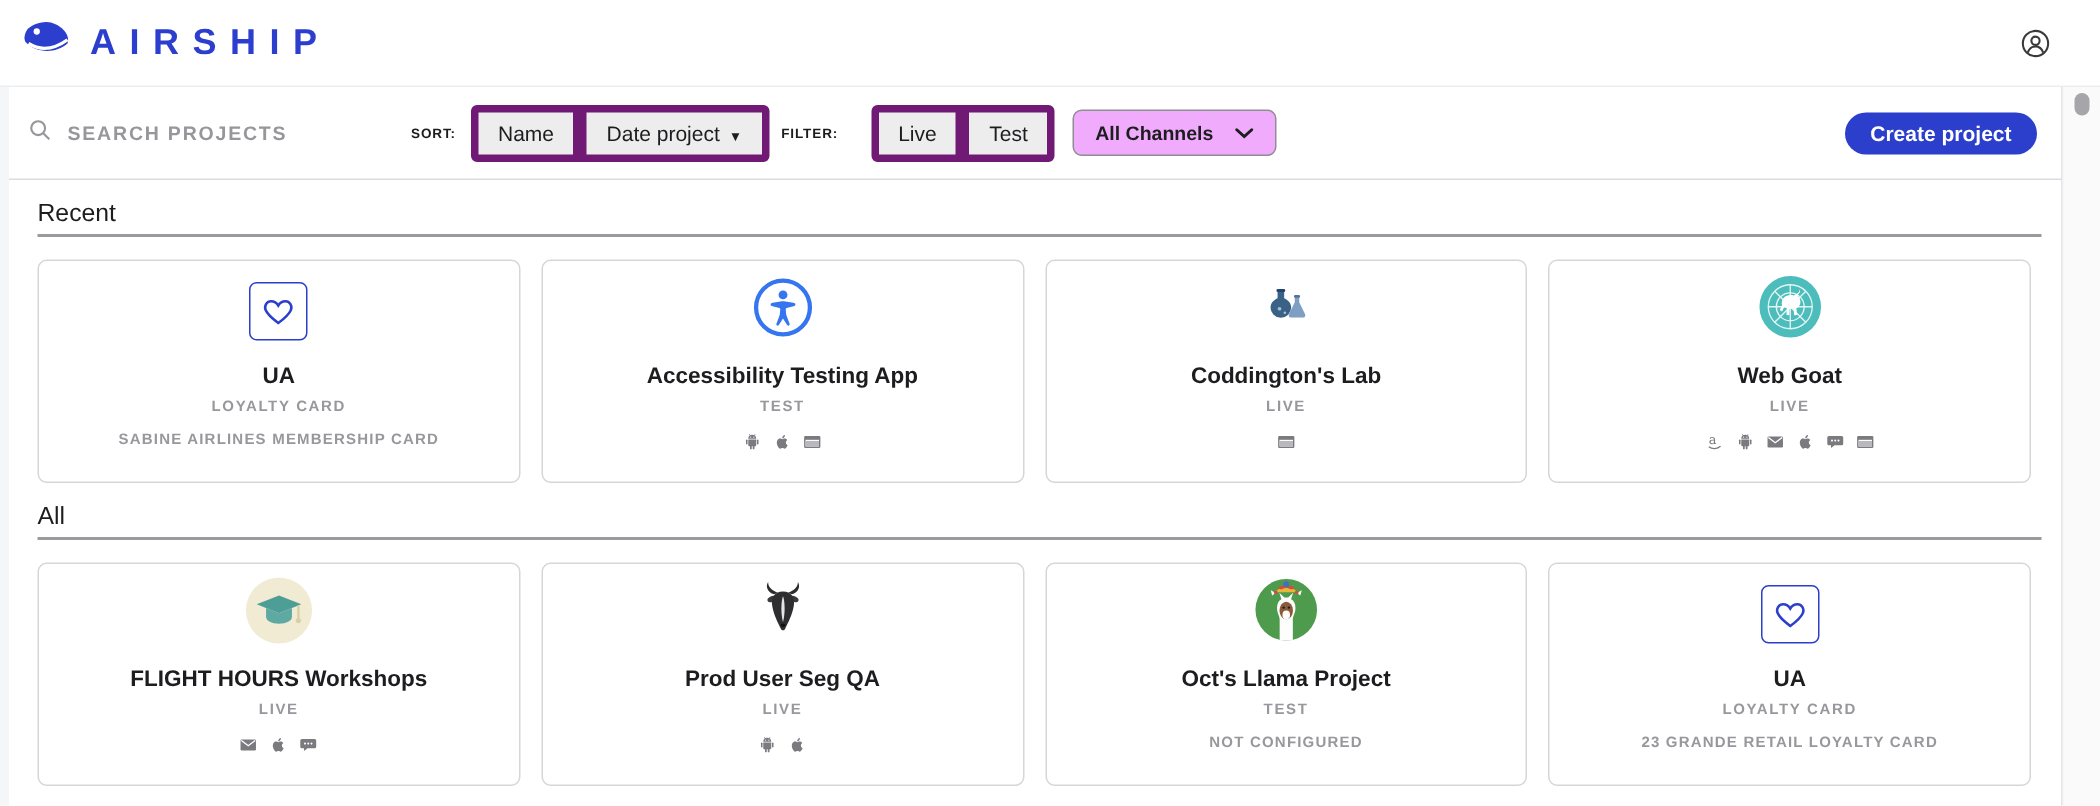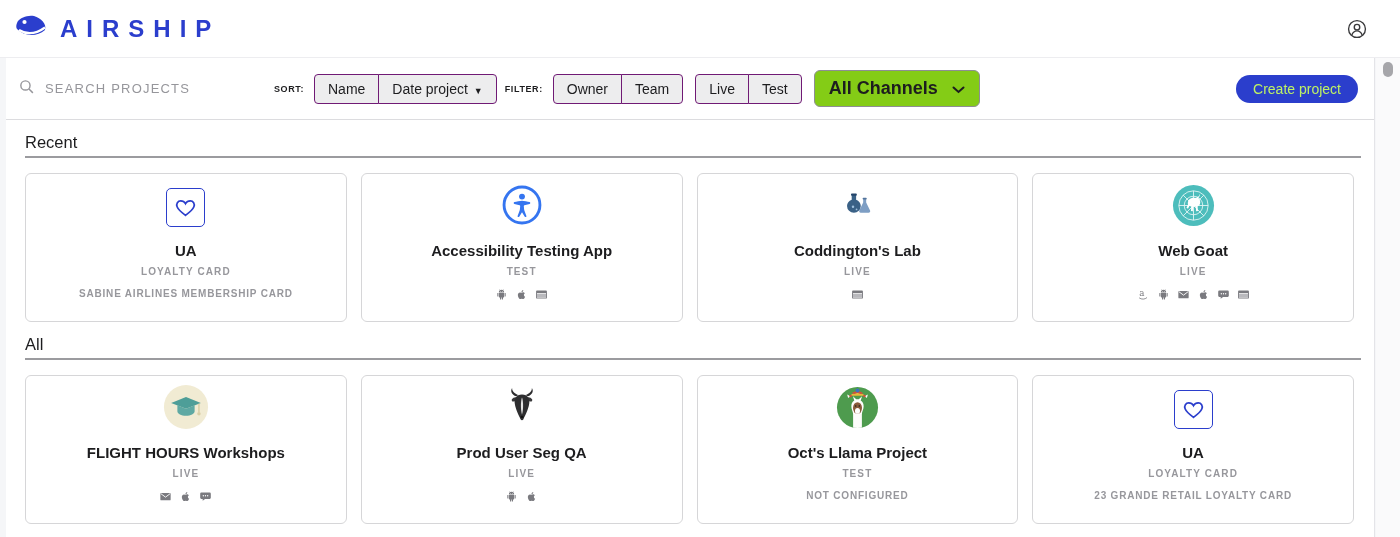--- a/index.html
+++ b/index.html
@@ -19,36 +19,36 @@
     border-right:1px solid #e4e4e8; }
   .scroll-track { position:absolute; top:58px; right:0; width:24px; height:479px; background:#fafafb; }
   .scroll-thumb { position:absolute; top:4px; left:7px; width:10px; height:15px;
     border-radius:6px; background:#a6a6aa; cursor:pointer; }
 
   
   .toolbar { height:62px; display:flex; align-items:center; padding:0 16px 0 12px;
     border-bottom:1px solid #dcdcdf; }
   .search-wrap { display:flex; align-items:center; gap:10px; width:248px; }
   .search-input { border:none; outline:none; font-size:13px; letter-spacing:1.2px; width:190px;
-    color:#3a3a3c; font-family:"Liberation Sans",sans-serif; }
+    color:#3a3a3c; font-family:"Liberation Sans",sans-serif;font-weight:bold; }
   .search-input::placeholder { color:#96969b; }
   .tb-label { font-size:9px; font-weight:700; letter-spacing:.6px; color:#1d1d1f; margin:0 10px 0 8px; }
   .btn-group { display:flex; }
-  .gbtn { background:#ededee; border:1px solid #701a75; color:#1d1d1f; font-size:14px;
+  .gbtn { background:#ededee; border:5px solid #701a75; color:#1d1d1f; font-size:14px;
     padding:6px 13px; cursor:pointer; font-family:"Liberation Sans",sans-serif; white-space:nowrap; }
   .gbtn + .gbtn { margin-left:-1px; }
   .gbtn:first-child { border-radius:4px 0 0 4px; }
   .gbtn:last-child { border-radius:0 4px 4px 0; }
   .caret { font-size:9px; margin-left:6px; }
   .group-gap { margin-left:12px; }
-  .channels-dd { margin-left:12px; background:#84cc16; border:1px solid #8e8e93; border-radius:6px;
-    font-size:18px; font-weight:700; color:#1d1d1f; padding:7px 14px; display:flex; align-items:center;
+  .channels-dd { margin-left:12px; background:#f0abfc; border:1px solid #8e8e93; border-radius:6px;
+    font-size:13px; font-weight:700; color:#1d1d1f; padding:7px 14px; display:flex; align-items:center;
     gap:14px; cursor:pointer; font-family:"Liberation Sans",sans-serif; }
-  .create-btn { margin-left:auto; background:#2b3ecc; color:#bef264; border:none; border-radius:15px;
-    font-size:14px; font-weight:400; padding:6px 17px; cursor:pointer; font-family:"Liberation Sans",sans-serif; }
+  .create-btn { margin-left:auto; background:#2b3ecc; color:#ffffff; border:none; border-radius:15px;
+    font-size:14px; font-weight:700; padding:6px 17px; cursor:pointer; font-family:"Liberation Sans",sans-serif; }
 
   
   .section-head { margin:13px 13px 0 19px; }
   .section-title { font-size:16.5px; font-weight:400; color:#1d1d1f; }
   .section-rule { border:none; border-top:2px solid #9b9b9f; margin-top:4px; }
   .cards { display:grid; grid-template-columns:repeat(4,1fr); gap:14px; margin:15px 20px 0 19px; }
   .card { background:#fff; border:1px solid #d6d6d8; border-radius:6px; height:149px; cursor:pointer;
     display:flex; flex-direction:column; align-items:center; text-align:center; padding-top:5px; }
   .avatar-box { height:56px; display:flex; align-items:center; justify-content:center; }
   .heart-frame { width:39px; height:39px; border:1.6px solid #2b3ecc; border-radius:5px;
@@ -98,24 +98,20 @@
         </svg>
       </span>
       <input class="search-input" type="text" placeholder="SEARCH PROJECTS" style="">
     </div>
     <span class="tb-label">SORT:</span>
     <div class="btn-group">
       <button class="gbtn">Name</button>
       <button class="gbtn"><span>Date project</span><span class="caret">▼</span></button>
     </div>
     <span class="tb-label" style="">FILTER:</span>
-    <div class="btn-group">
-      <button class="gbtn">Owner</button>
-      <button class="gbtn">Team</button>
-    </div>
     <div class="btn-group group-gap">
       <button class="gbtn">Live</button>
       <button class="gbtn">Test</button>
     </div>
     <div class="channels-dd">
       <span>All Channels</span>
       <span>
         <svg width="13" height="8" viewBox="0 0 13 8" fill="none" stroke="#1d1d1f" stroke-width="2" stroke-linecap="round">
             <path d="M1.5 1.5 L6.5 6 L11.5 1.5"></path>
           </svg>

